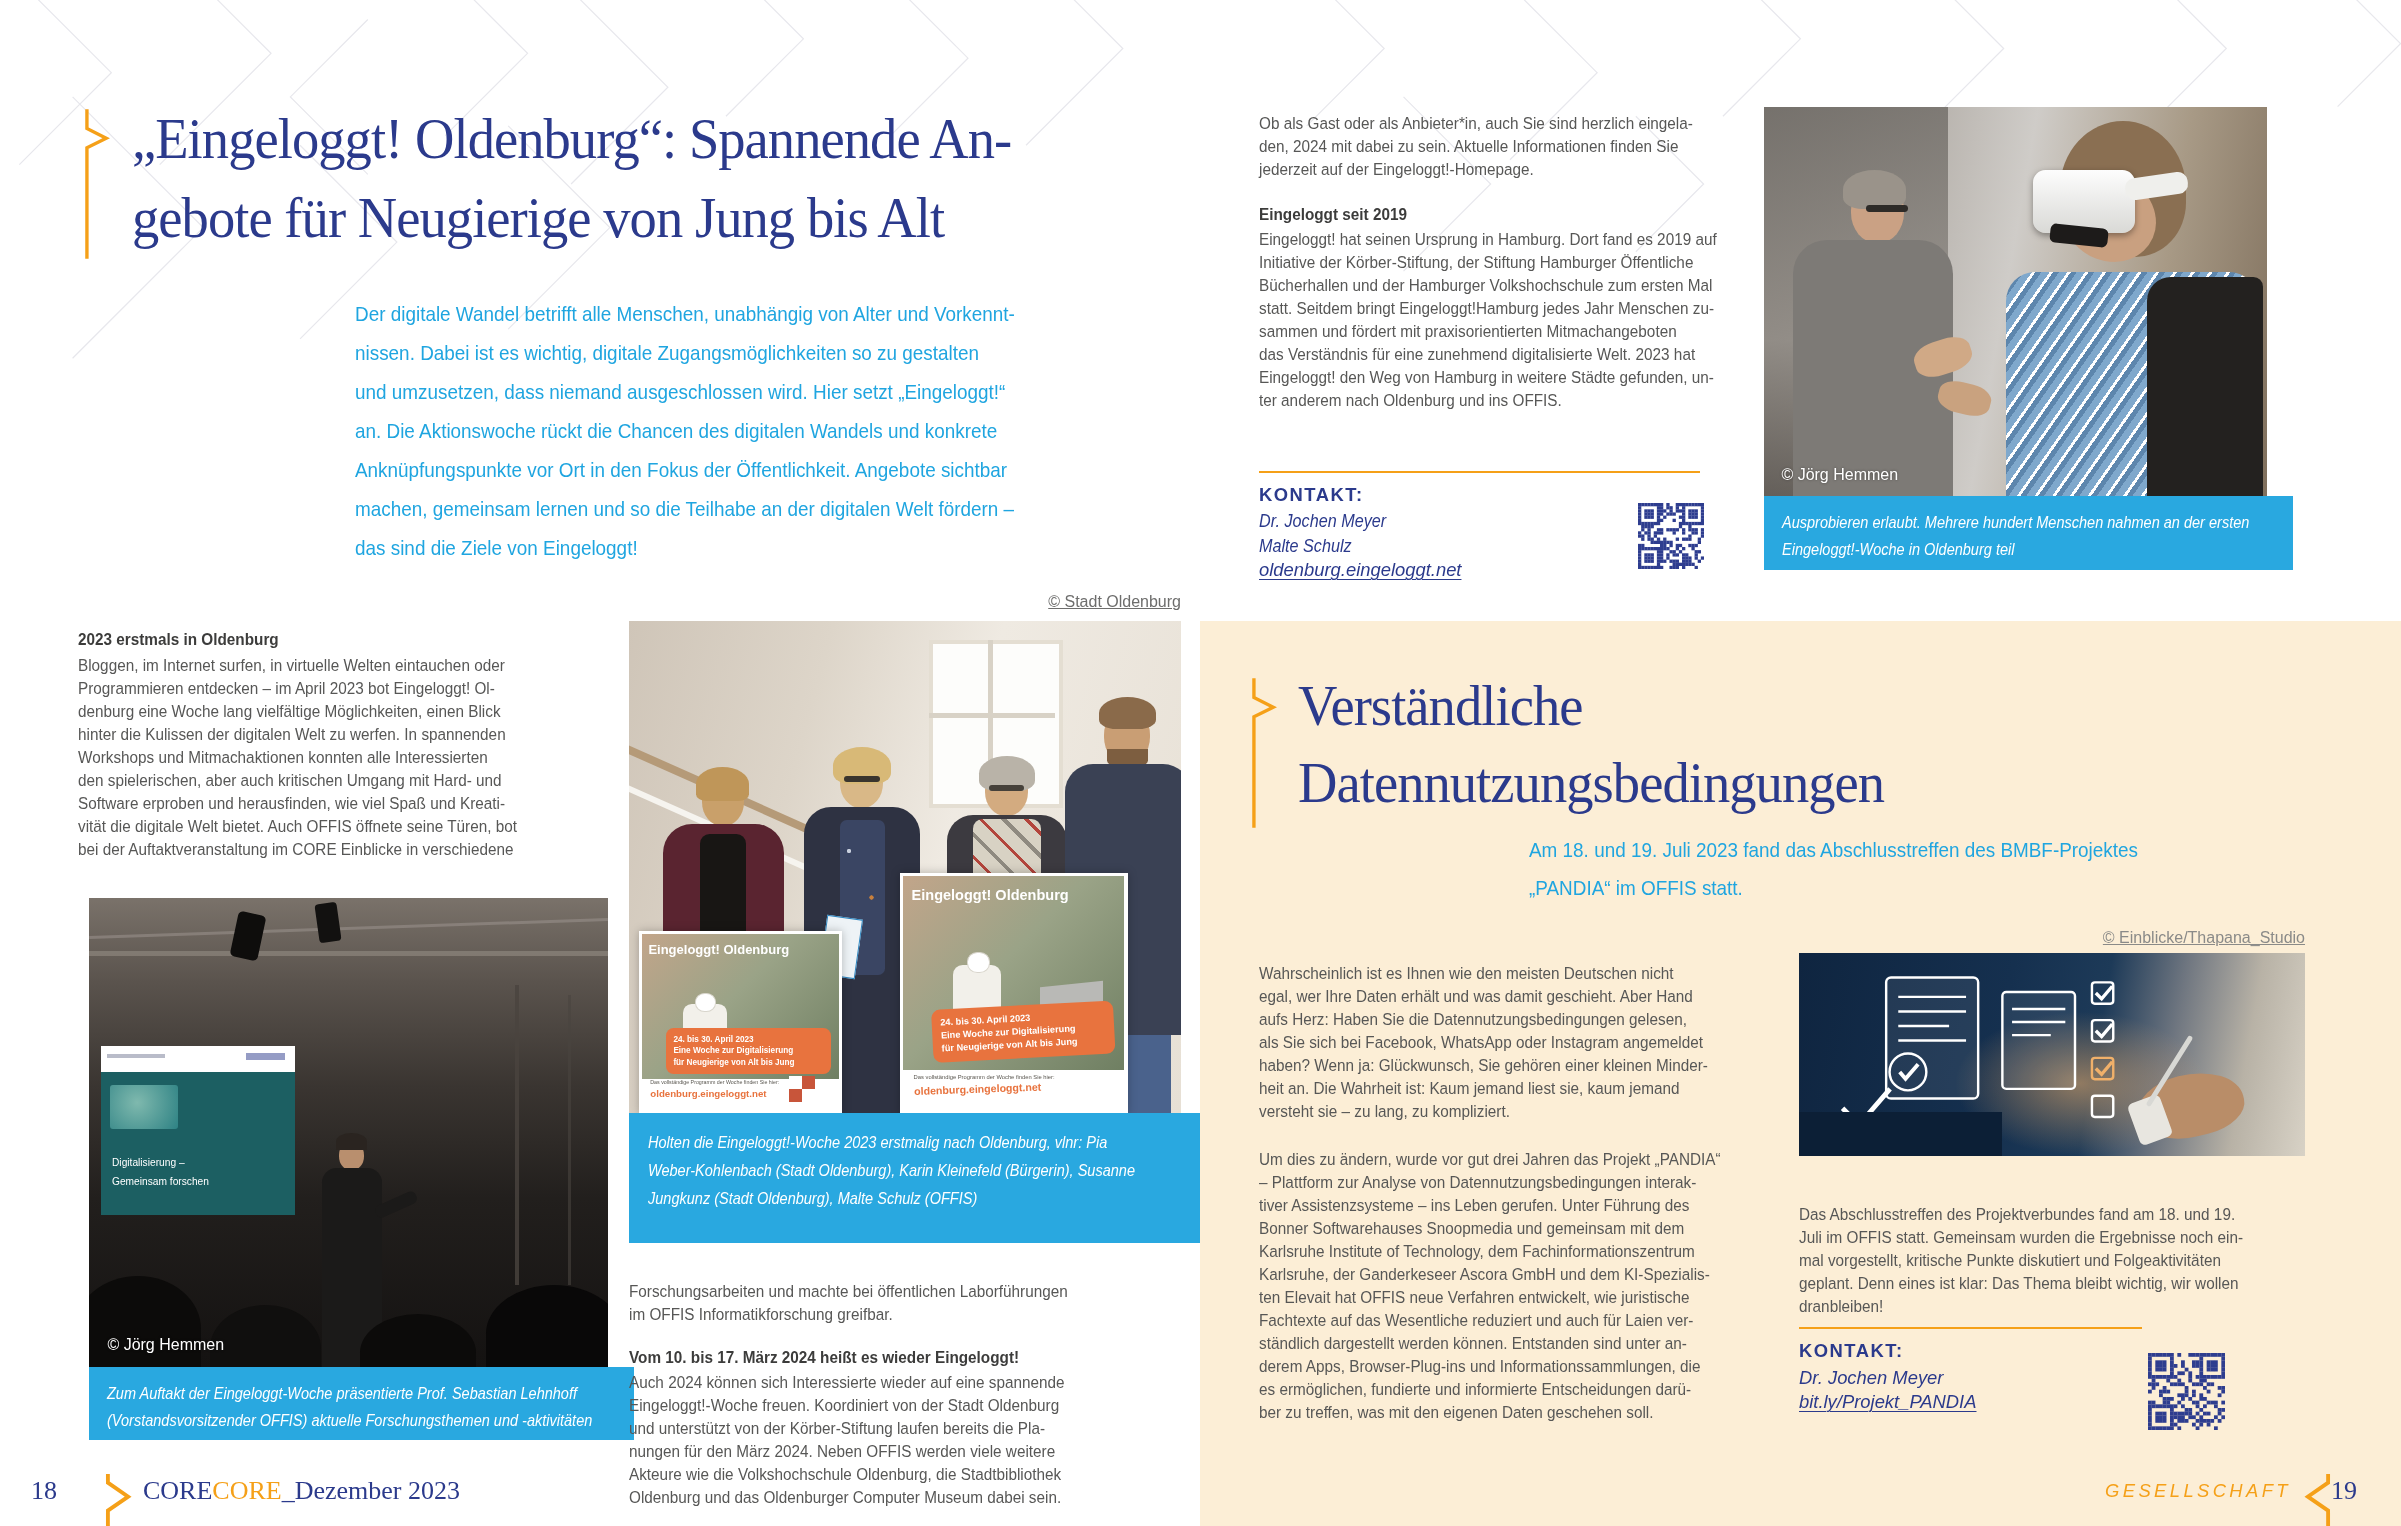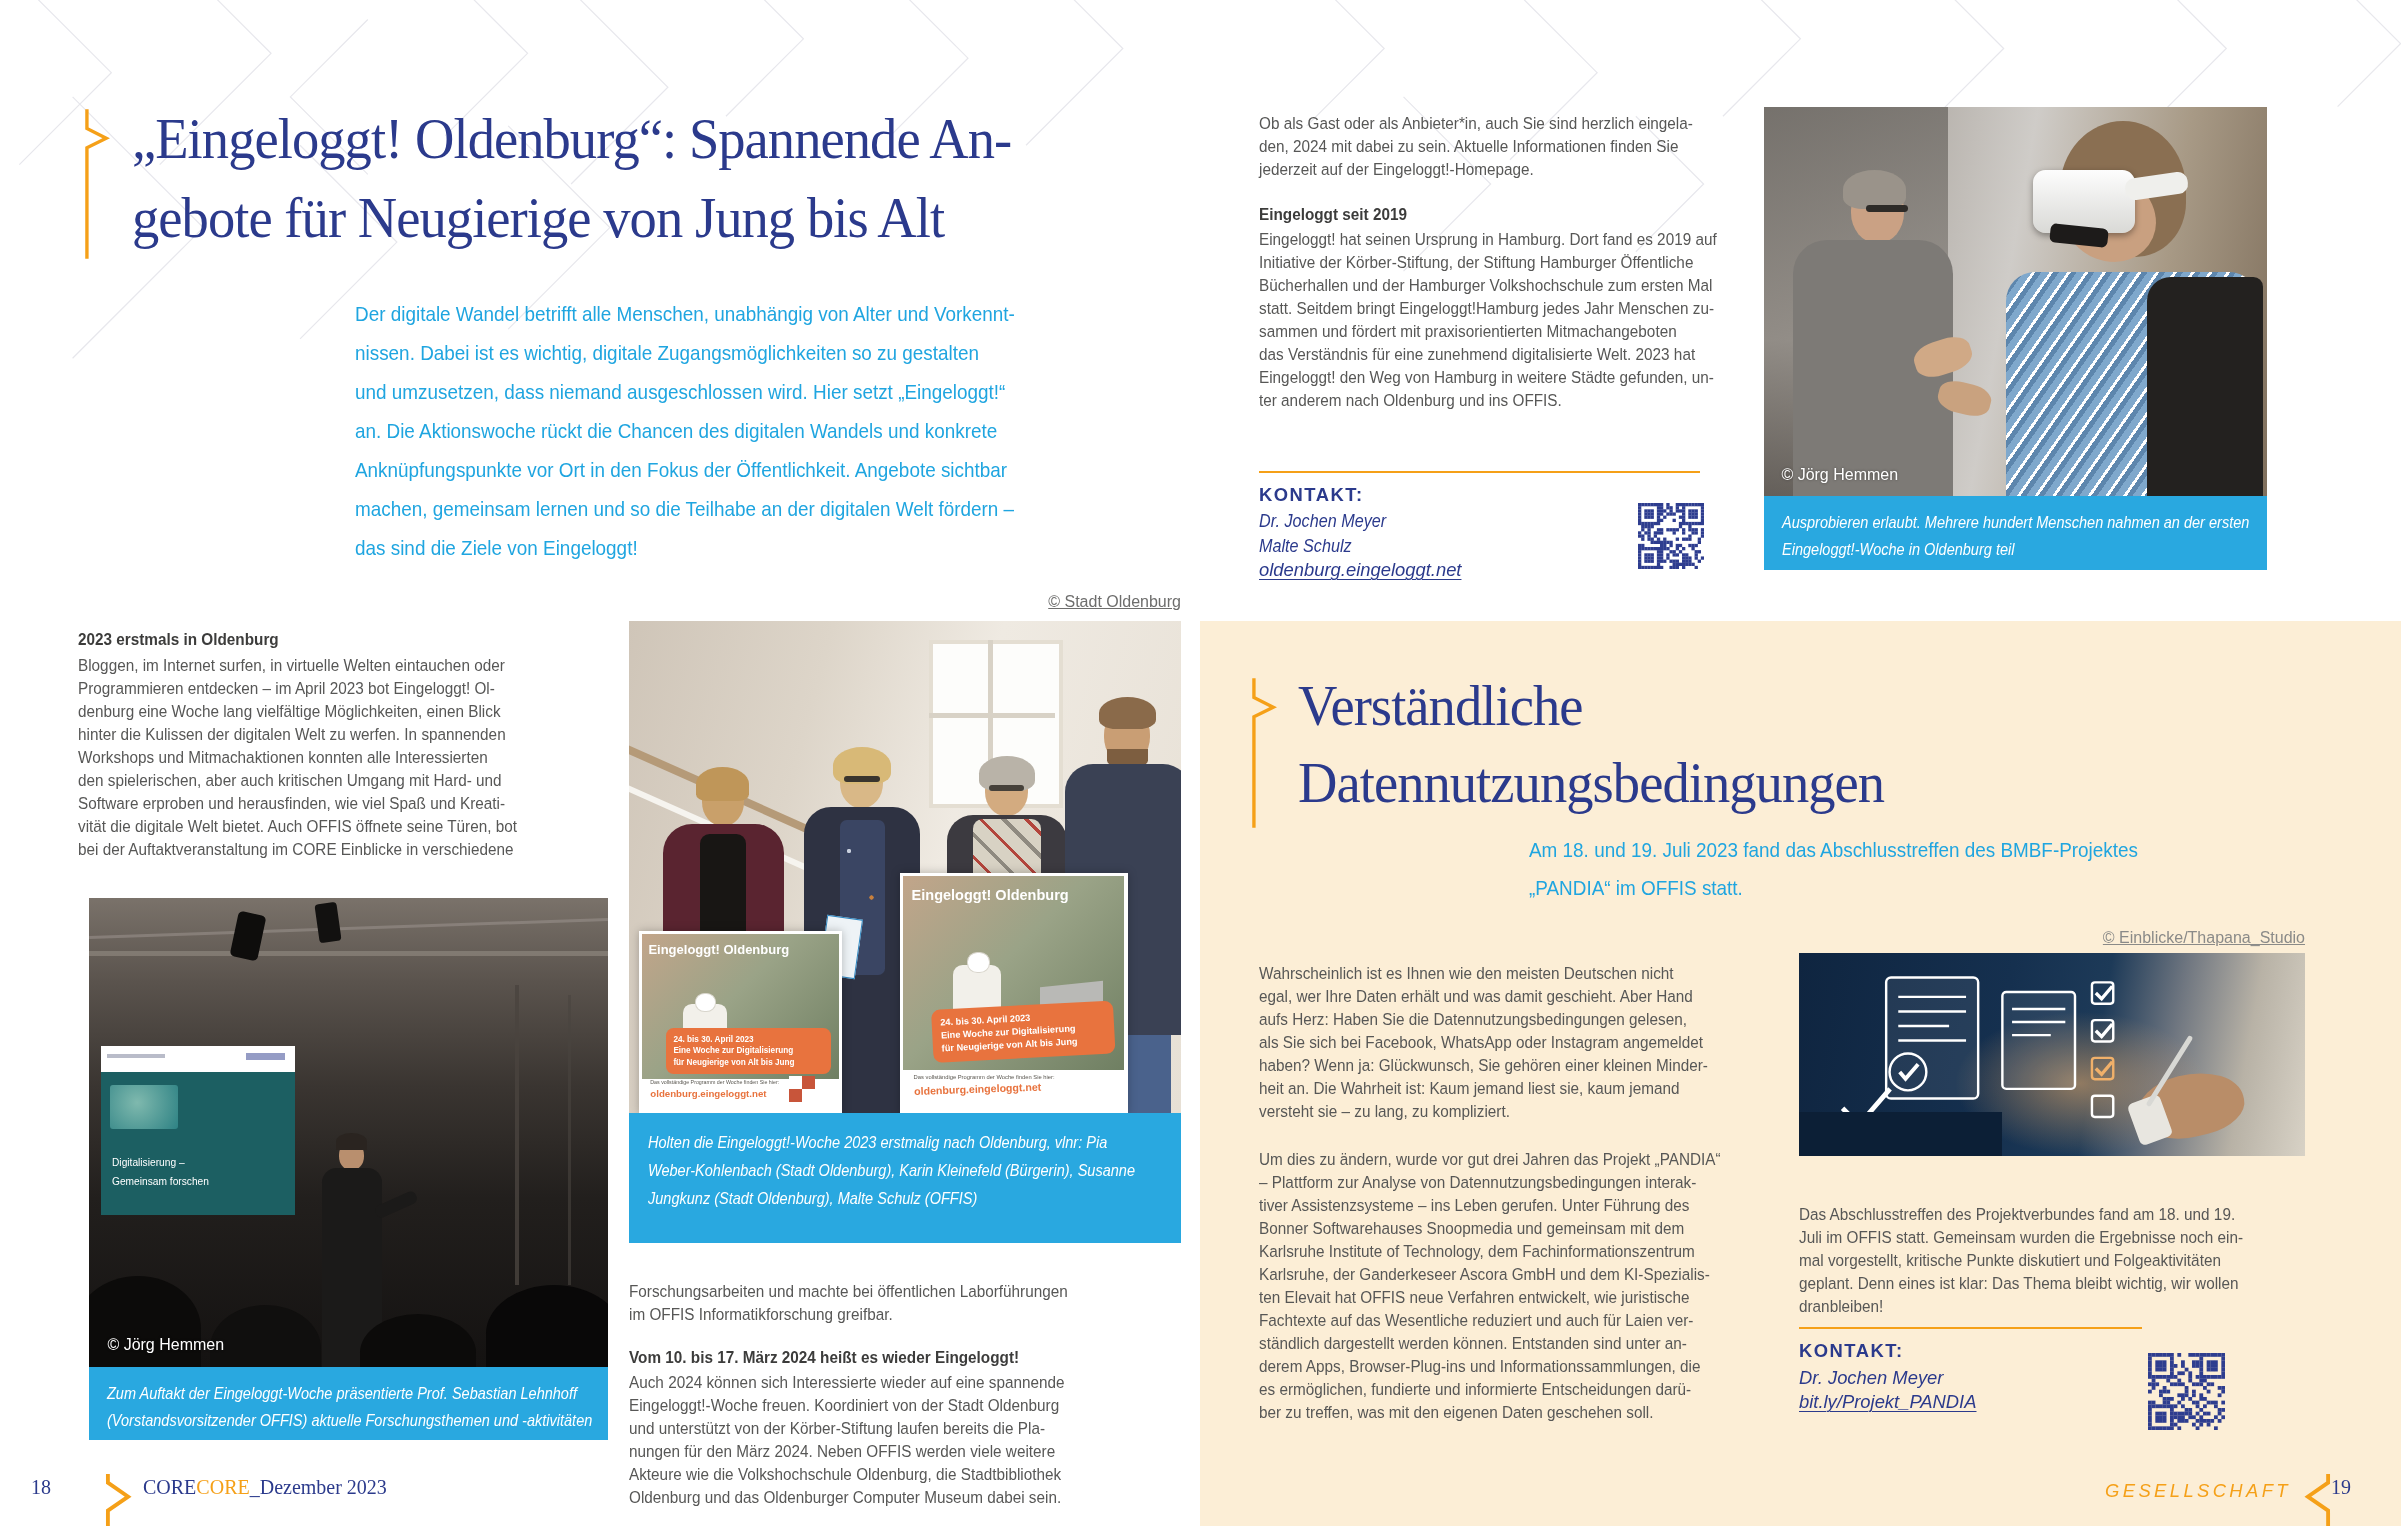--- a/index.html
+++ b/index.html
@@ -22,28 +22,28 @@
   .lines{white-space:pre;transform:scaleX(0.88);transform-origin:0 0;}
   .body-txt{font-size:17.4px;line-height:23px;color:var(--body);}
   .subhead{font-size:17.4px;line-height:23px;font-weight:700;color:var(--head);}
   .intro{font-size:21px;line-height:39px;color:var(--cyan);transform:scaleX(0.90);}
   .title{font-family:"Liberation Serif",serif;font-weight:400;color:var(--blue);
          font-size:58px;line-height:79px;letter-spacing:-1px;white-space:pre;
          transform:scaleX(0.94);transform-origin:0 0;}
   .subtitle{font-size:21px;line-height:38px;color:var(--cyan);transform:scaleX(0.90);}
   .credit-dark{font-size:16px;color:#6d6d6c;text-decoration:underline;}
   .credit-light{font-size:16px;color:#ffffff;text-shadow:0 0 2.9px rgba(0,0,0,.45);}
-  .caption-bar{background:var(--caption-bg);color:#fff;}
+  .caption-bar{background:var(--caption-bg);color:#fff;padding-left:26px;}
   .caption-txt{font-size:17.4px;line-height:29px;font-style:italic;color:#fff;}
   .kontakt-label{font-size:18.4px;font-weight:600;letter-spacing:1.5px;color:var(--blue);}
   .kontakt-name{font-size:18.4px;line-height:25px;font-style:italic;color:var(--blue);}
   .kontakt-link{font-size:18.4px;font-style:italic;color:var(--blue);
                 text-decoration:underline;text-underline-offset:3.4px;text-decoration-thickness:1px;}
   .rule{height:1.9px;background:var(--orange);}
-  .footer-serif{font-family:"Liberation Serif",serif;font-size:20px;color:var(--blue);text-align:right;}
+  .footer-serif{font-family:"Liberation Serif",serif;font-size:26px;color:var(--blue);text-align:right;}
   .photo{overflow:hidden;}
   .qr{line-height:0;}
   .cream-panel{background:var(--cream);}
   svg{display:block;}
 </style>
 </head>
 <body>
 
 <div class="spread">
 

